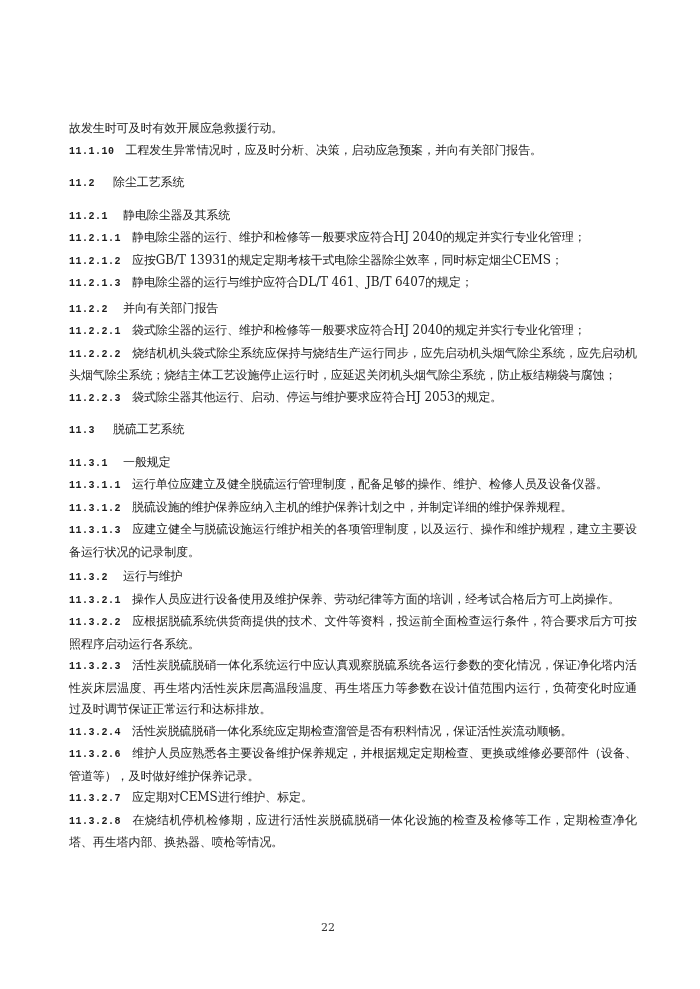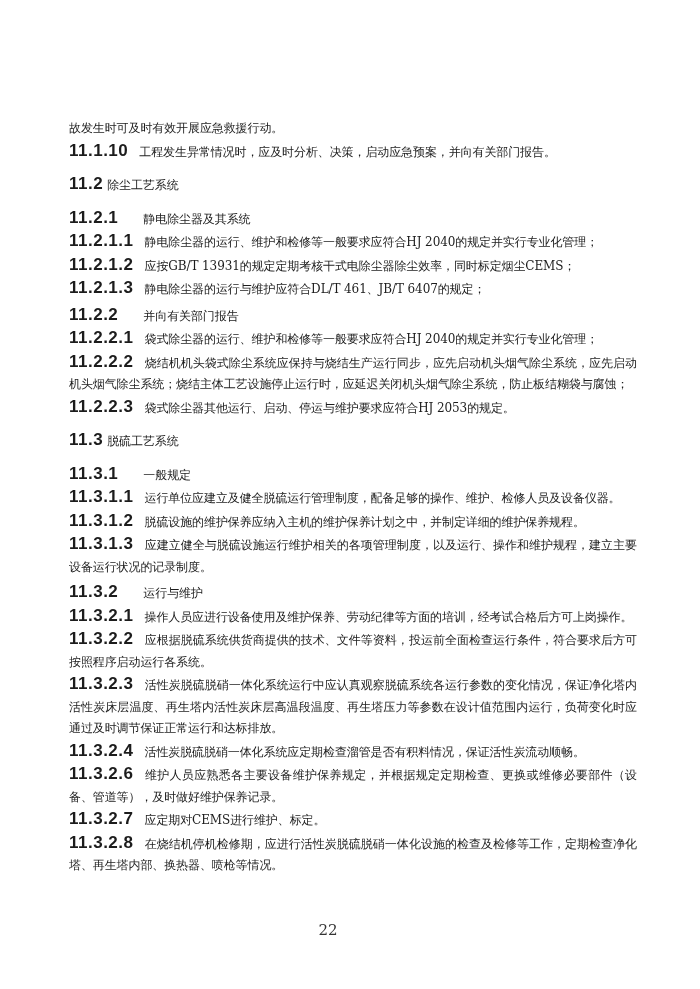--- a/index.html
+++ b/index.html
@@ -29,42 +29,42 @@
   .doc p, .doc h2, .doc h3 {
     margin: 0;
     padding: 0;
     font-size: 12px;
     font-weight: normal;
   }
   .txt {
     letter-spacing: -0.1px;
   }
   .num {
-    font-family: Liberation Sans, sans-serif;
+    font-family: Liberation Mono, monospace;
     font-weight: 700;
-    font-size: 17px;
+    font-size: 10px;
     letter-spacing: 0.5px;
     white-space: nowrap;
   }
   .clause > .num { margin-right: 11px; }
   .h2, .h3 {
     font-family: "DejaVu Sans", "Liberation Sans", sans-serif;
     font-weight: 700;
   }
   .h2 { margin: 10px 0 10px 0 !important; }
   .h3 { margin: 3px 0 0 0 !important; }
-  .h2 > .num { margin-right: 4px; }
-  .h3 > .num { margin-right: 25px; }
+  .h2 > .num { margin-right: 18px; }
+  .h3 > .num { margin-right: 15px; }
   .footer {
     position: absolute;
     left: 0;
     top: 921px;
     width: 100%;
     text-align: center;
-    font-size: 15px;
+    font-size: 11px;
     color: #333333;
     font-family: "DejaVu Serif", "Liberation Serif", serif;
   }
 </style>
 </head>
 <body>
 
 <div class="page">
   <div class="doc">
       <p class="para"><span class="txt">故发生时可及时有效开展应急救援行动。</span></p>

